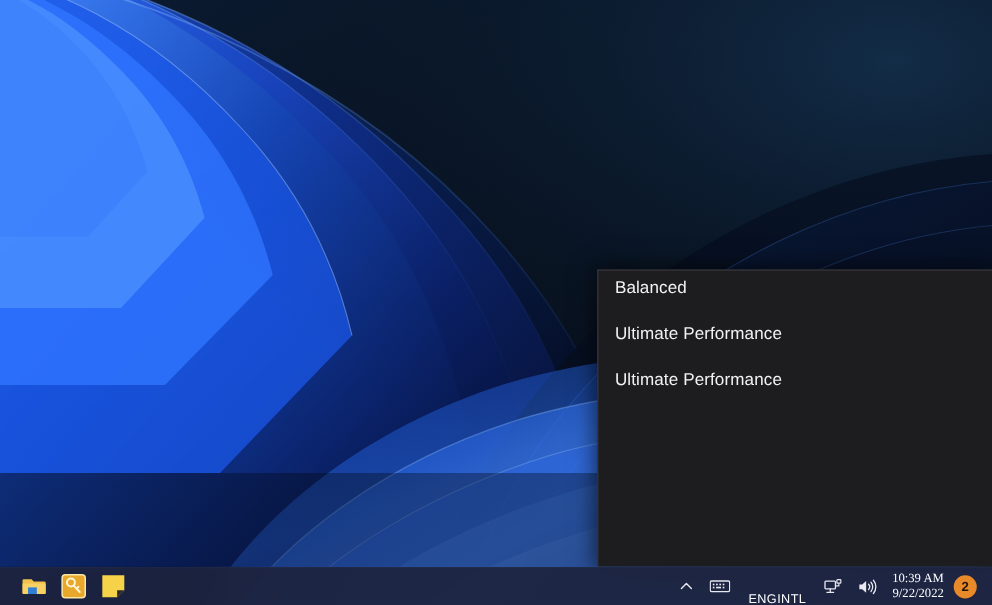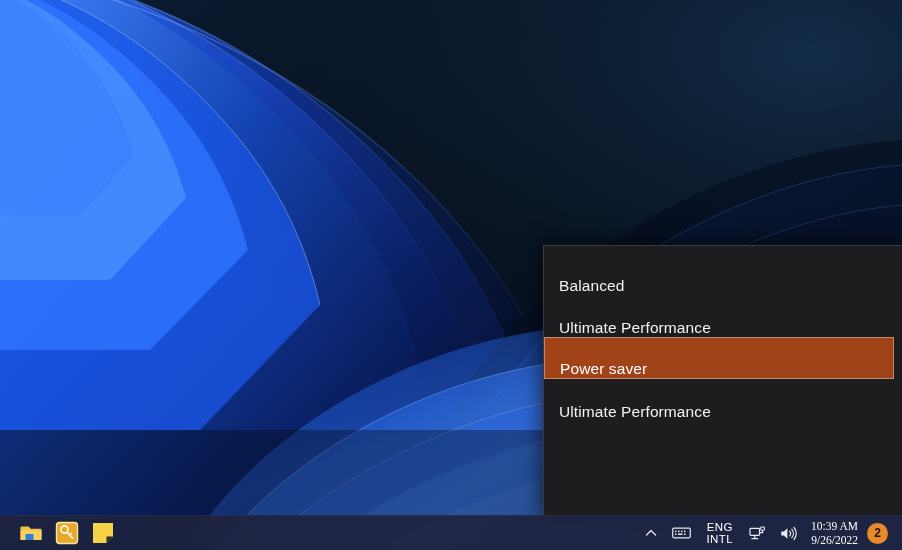--- a/index.html
+++ b/index.html
@@ -48,21 +48,21 @@
     border-top: 1px solid #3a3a3f;
     border-left: 1px solid #3a3a3f;
     box-shadow: 0 0 18px 3px rgba(0,0,0,0.55);
     padding-top: 7px;
     overflow: hidden;
   }
   .menu-item {
     position: relative;
     height: 42px;
     display: flex;
-    align-items: flex-end;
+    align-items: flex-start;
     padding-left: 15px;
     color: #f2f2f2;
     font-size: 15.5px;
     letter-spacing: 0.1px;
     white-space: nowrap;
     cursor: default;
   }
   .menu-item.selected {
     width: 350px;
     background: #a04318;
@@ -112,26 +112,26 @@
   .tray-btn {
     height: 35px;
     display: flex;
     align-items: center;
     justify-content: center;
     padding: 0 7px;
     color: #e6e6ea;
     cursor: pointer;
   }
   #tray-lang {
-    flex-direction: column;
     line-height: 12px;
     font-size: 11.5px;
     letter-spacing: 0.4px;
     padding: 0 9px;
     color: #ffffff;
+    align-items: flex-end;
   }
   #tray-clock {
     flex-direction: column;
     align-items: flex-end;
     line-height: 14px;
     font-size: 11.5px;
     padding: 0 9px 0 6px;
     color: #ffffff;
     text-align: right;
     font-family: Liberation Serif, serif;
@@ -256,23 +256,20 @@
       <rect x="0" y="430" width="902" height="120" fill="#02060e" opacity="0.35"></rect>
     </svg>
   </div>
 
   <div id="power-menu">
     <div class="menu-item">
       <span class="menu-item-label">Balanced</span>
     </div>
     <div class="menu-item">
       <span class="menu-item-label">Ultimate Performance</span>
-    </div>
-    <div class="menu-item selected">
-      <span class="menu-item-label">Power saver</span>
     </div>
     <div class="menu-item">
       <span class="menu-item-label">Ultimate Performance</span>
     </div>
   </div>
 
   <div id="taskbar">
 
     <div id="taskbar-apps">
 
@@ -342,21 +339,21 @@
         <svg class="icon-svg" width="18" height="15" viewBox="0 0 18 15">
           <path d="M1.2 5.4h2.6L7.4 2.2v10.6L3.8 9.6H1.2z" fill="#e8e8ee"></path>
           <path d="M9.6 5.1a3.6 3.6 0 0 1 0 4.8" fill="none" stroke="#e8e8ee" stroke-width="1.2" stroke-linecap="round"></path>
           <path d="M11.8 3.3a6.4 6.4 0 0 1 0 8.4" fill="none" stroke="#e8e8ee" stroke-width="1.2" stroke-linecap="round"></path>
           <path d="M14 1.5a9.2 9.2 0 0 1 0 12" fill="none" stroke="#e8e8ee" stroke-width="1.2" stroke-linecap="round"></path>
         </svg>
       </div>
 
       <div class="tray-btn" id="tray-clock">
         <span>10:39 AM</span>
-        <span>9/26/2022</span>
+        <span>9/22/2022</span>
       </div>
 
       <div id="notif-badge">
         <span>2</span>
       </div>
     </div>
   </div>
 </div>
 
 </body></html>

